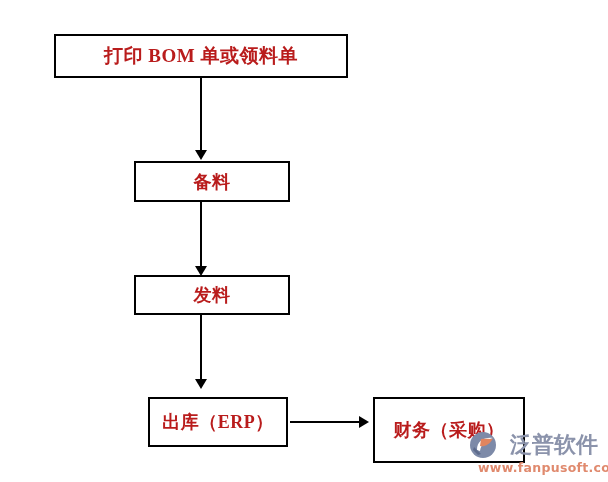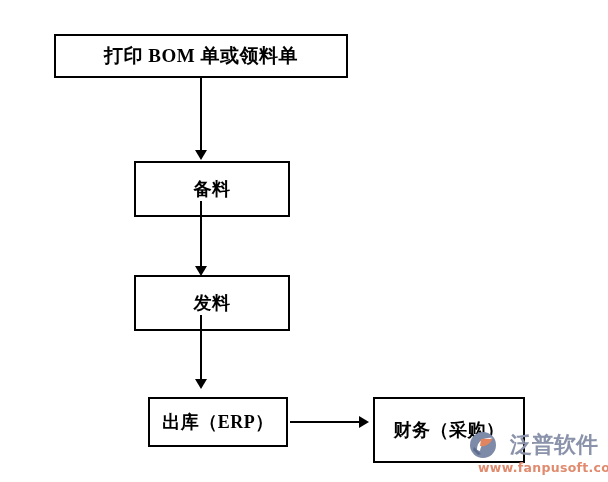--- a/index.html
+++ b/index.html
@@ -16,21 +16,21 @@
     font-family: "Liberation Serif", "DejaVu Serif", serif;
   }
   .node {
     position: absolute;
     box-sizing: border-box;
     border: 2px solid #000000;
     background: #ffffff;
     display: flex;
     align-items: center;
     justify-content: center;
-    color: #000000;
+    color: #b91c1c;
     font-weight: bold;
     letter-spacing: 0.5px;
     white-space: nowrap;
   }
   .node-lg { font-size: 19px; }
   .node-md { font-size: 18px; }
   .node-sm {
     font-size: 13px;
     border-width: 2px;
     letter-spacing: 0.5px;
@@ -104,29 +104,29 @@
 
 <div id="canvas">
 
   <div class="node node-lg" style="left:54px; top:34px; width:294px; height:44px;">
     <span>打印 BOM 单或领料单</span>
   </div>
 
   <div class="vline" style="left:200px; top:78px; height:74px;"></div>
   <div class="arrow-down" style="left:195px; top:150px;"></div>
 
-  <div class="node node-md" style="left:134px; top:161px; width:156px; height:56px;">
+  <div class="node node-md" style="left:134px; top:161px; width:156px; height:41px;">
     <span>备料</span>
   </div>
 
   <div class="vline" style="left:200px; top:201px; height:70px;"></div>
   <div class="arrow-down" style="left:195px; top:266px;"></div>
 
 
-  <div class="node node-md" style="left:134px; top:275px; width:156px; height:56px;">
+  <div class="node node-md" style="left:134px; top:275px; width:156px; height:40px;">
     <span>发料</span>
   </div>
 
   <div class="vline" style="left:200px; top:315px; height:68px;"></div>
   <div class="arrow-down" style="left:195px; top:379px;"></div>
 
   <div class="node node-md" style="left:148px; top:397px; width:140px; height:50px;">
     <span>出库（ERP）</span>
   </div>
 

